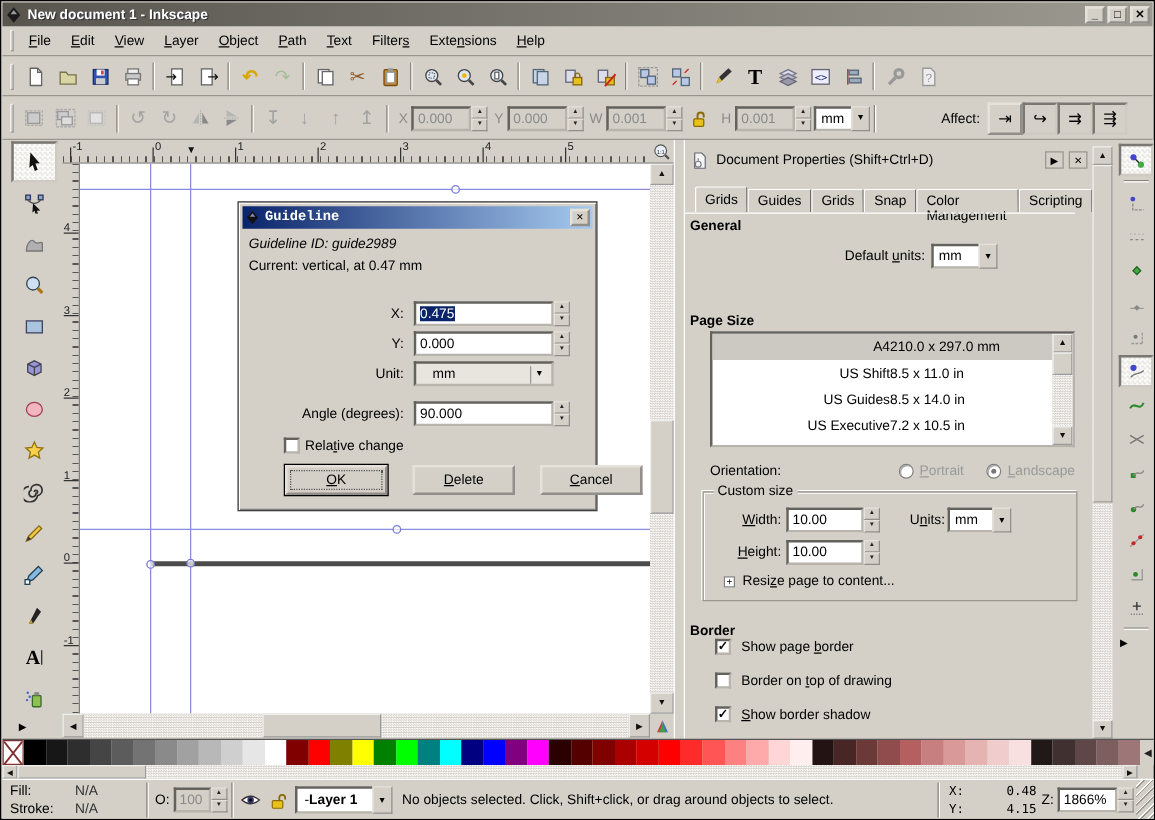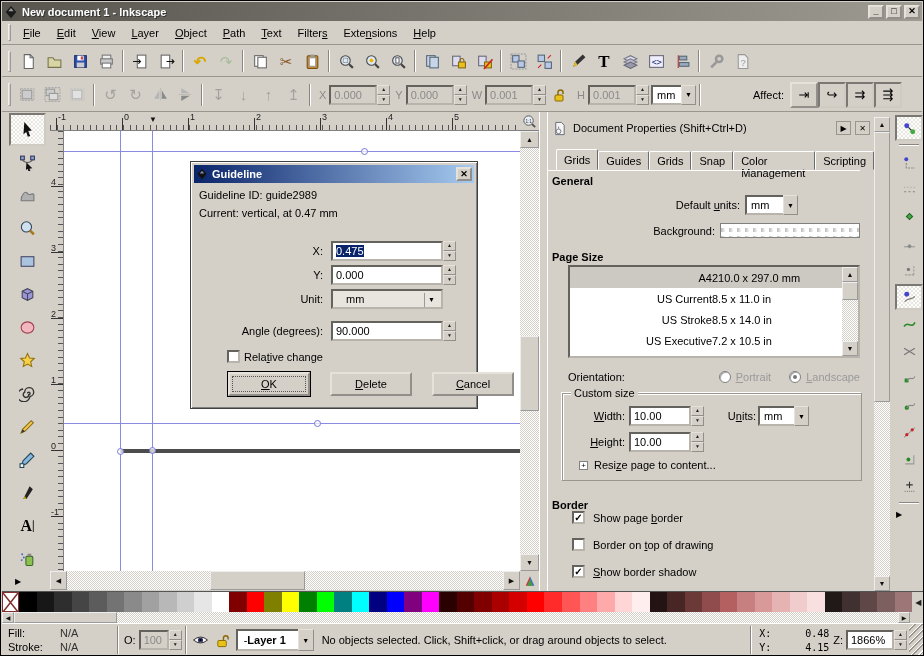--- a/index.html
+++ b/index.html
@@ -69,21 +69,21 @@
   .sb-btn{background:#d4d0c8;border:1px outset #eee;display:flex;align-items:center;justify-content:center;font-size:7px;color:#111;}
   .sb-thumb{background:#d4d0c8;border:1px outset #eee;}
   .vscroll{left:518px;top:19px;width:19px;height:440px;}
   .hscroll{left:48px;top:459px;width:470px;height:19px;}
   .corner{left:518px;top:0;width:19px;height:19px;display:flex;align-items:center;justify-content:center;background:#d4d0c8;border-bottom:1px solid #808080;}
   .cms{left:518px;top:459px;width:19px;height:19px;display:flex;align-items:center;justify-content:center;background:#d4d0c8;}
   
   .dialog{left:126px;top:30px;width:288px;height:248px;background:#d4d0c8;border:1px solid #404040;
     box-shadow:inset 1px 1px 0 #fff, inset -1px -1px 0 #808080;padding:3px;}
   .dlg-title{height:18px;display:flex;align-items:center;background:linear-gradient(90deg,#0a246a,#a6caf0);
-    color:#fff;font-weight:bold;padding:4px 2px;}
+    color:#fff;font-weight:bold;padding:4px 2px;font-family:Liberation Mono, monospace;}
   .dlg-title .t{margin-left:4px;flex:1;}
   .dlg-close{width:16px;height:14px;display:flex;align-items:center;justify-content:center;font-size:9px;font-weight:bold;color:#000;}
   .dlg-row{position:absolute;display:flex;align-items:center;}
   .dlg-lab{width:140px;text-align:right;padding-right:8px;}
   .dlg-fld{width:112px;height:20px;background:#fff;border:2px inset #b8b4ac;padding:2px 3px 0 3px;}
   .hl{background:#0a246a;color:#fff;}
   .dlg-btn{width:82px;height:24px;border:2px outset #e6e2da;background:#d4d0c8;display:flex;align-items:center;justify-content:center;position:relative;}
   .dlg-btn.default{outline:1px solid #000;}
   .dlg-btn.default::after{content:"";position:absolute;inset:2px;border:1px dotted #555;}
   .cb{width:13px;height:13px;background:#fff;border:2px inset #b8b4ac;display:flex;align-items:center;justify-content:center;font-size:10px;font-weight:bold;line-height:1;}
@@ -681,21 +681,21 @@
 
       <div class="abs dialog">
         <div class="dlg-title">
           <svg width="12" height="12" viewBox="0 0 16 16">
               <path d="M8,1 L14,8 L8,15 L2,8 Z" fill="#111"></path>
               <path d="M8,3.5 L11,7.2 L5,7.2 Z" fill="#88a"></path>
             </svg>
           <span class="t">Guideline</span>
           <span class="dlg-close out2">✕</span>
         </div>
-        <div class="abs" style="left:8px;top:27px;">Guideline ID: guide2989</div>
+        <div class="abs" style="left:8px;top:27px;font-style:italic;">Guideline ID: guide2989</div>
         <div class="abs" style="left:8px;top:45px;">Current: vertical, at 0.47 mm</div>
 
         <div class="dlg-row" style="left:0;top:79px;">
           <span class="dlg-lab">X:</span>
           <span class="dlg-fld"><span class="hl">0.475</span></span>
           <span class="ud">
               <div>▲</div>
               <div>▼</div>
             </span>
         </div>
@@ -783,38 +783,33 @@
         </div>
       <div class="pc">
         <span class="h1" style="top:4px;">General</span>
         <div class="prow" style="left:0;top:24px;">
           <span class="plab" style="width:192px;">Default <u>u</u>nits:</span>
           <span class="combo" style="margin-left:5px;">
             <span class="cfld" style="min-width:38px;">mm</span>
             <span class="cbtn">▼</span>
           </span>
         </div>
-        <div class="prow" style="left:0;top:52px;">
-          <span class="plab" style="width:167px;">Background:</span>
-          <span class="alpha" style="margin-left:5px;width:140px;height:15px;border:1px solid #808080;background-color:#fff;
-            background-image:linear-gradient(to right, rgba(255,255,255,0), #fff 60%),conic-gradient(#b9b9b9 0 25%,#fff 0 50%,#b9b9b9 0 75%,#fff 0);"></span>
-        </div>
         <span class="h1" style="top:80px;">Page Size</span>
         <div class="listbox">
           <div class="lrows" id="pagesize-rows">
               <div class="lrow sel">
                 <span class="n">A4</span>
                 <span class="s">210.0 x 297.0 mm</span>
               </div>
               <div class="lrow">
-                <span class="n">US Current</span>
+                <span class="n">US Shift</span>
                 <span class="s">8.5 x 11.0 in</span>
               </div>
               <div class="lrow">
-                <span class="n">US Stroke</span>
+                <span class="n">US Guides</span>
                 <span class="s">8.5 x 14.0 in</span>
               </div>
               <div class="lrow">
                 <span class="n">US Executive</span>
                 <span class="s">7.2 x 10.5 in</span>
               </div>
               <div class="lrow">
                 <span class="n">A0</span>
                 <span class="s">841.0 x 1189.0 mm</span>
               </div>

